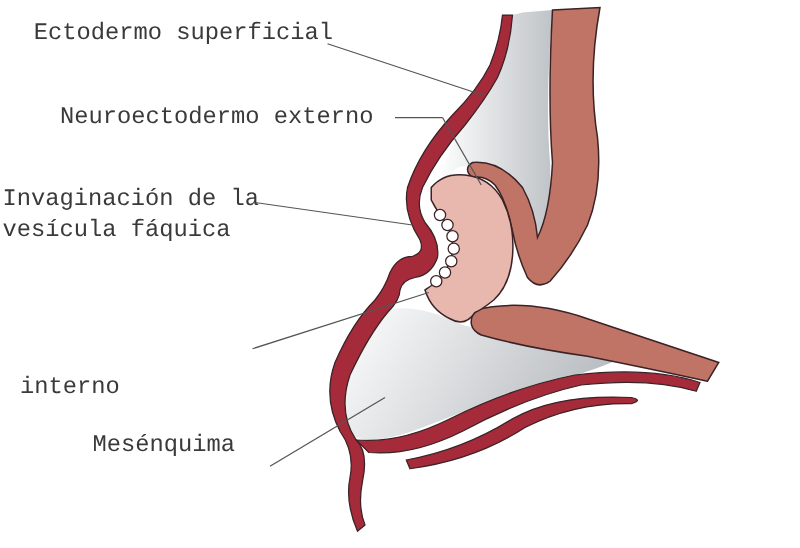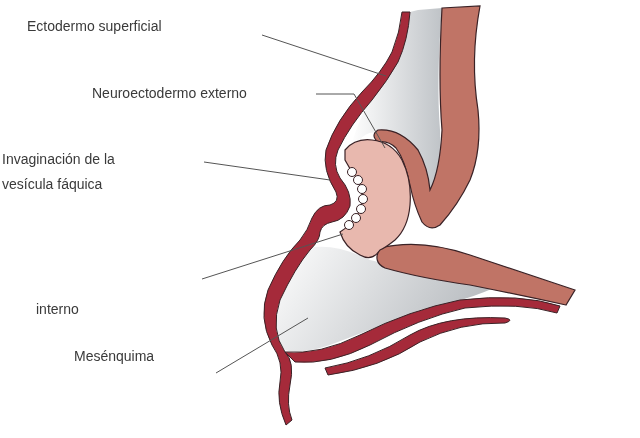--- a/index.html
+++ b/index.html
@@ -1,18 +1,18 @@
 <!DOCTYPE html>
 <html><head>
 <meta charset="utf-8">
 <style>
   html, body { margin: 0; padding: 0; background: #ffffff; }
   #stage { position: relative; width: 640px; height: 438px; overflow: hidden; background: #fff; }
   svg { position: absolute; left: 0; top: 0; }
-  .lbl { position: absolute; font-family: Liberation Sans, sans-serif; font-size: 14px; color: #3a3a3a; line-height: 24px; white-space: nowrap; }
+  .lbl { position: absolute; font-family: Liberation Mono, monospace; font-size: 19px; color: #3a3a3a; line-height: 24px; white-space: nowrap; }
 </style>
 </head>
 <body>
 
 <div id="stage">
   <svg width="640" height="438" viewBox="0 0 640 438">
     <defs>
       <linearGradient id="grayGrad" x1="0" y1="0" x2="1" y2="0">
         <stop offset="0" stop-color="#ffffff"></stop>
         <stop offset="1" stop-color="#bfc3c7"></stop>
@@ -52,18 +52,18 @@
       <line x1="262" y1="35" x2="386" y2="76"></line>
       <line x1="316" y1="94" x2="354" y2="94"></line>
       <line x1="354" y1="94" x2="385" y2="148"></line>
       <line x1="204" y1="162" x2="330" y2="180"></line>
       <line x1="202" y1="279" x2="343" y2="234"></line>
       <line x1="216" y1="373" x2="308" y2="318"></line>
     </g>
   </svg>
 
   <div class="lbl" style="left:27px;top:14px;">Ectodermo superficial</div>
-  <div class="lbl" style="left:48px;top:81px;margin-left:44px;">Neuroectodermo externo</div>
+  <div class="lbl" style="left:48px;top:81px;">Neuroectodermo externo</div>
   <div class="lbl" style="left:2px;top:172px;">vesícula fáquica</div>
   <div class="lbl" style="left:2px;top:147px;">Invaginación de la</div>
-  <div class="lbl" style="left:36px;top:297px;">interno</div>
+  <div class="lbl" style="left:16px;top:297px;">interno</div>
   <div class="lbl" style="left:74px;top:344px;">Mesénquima</div>
 </div>
 
 </body></html>

